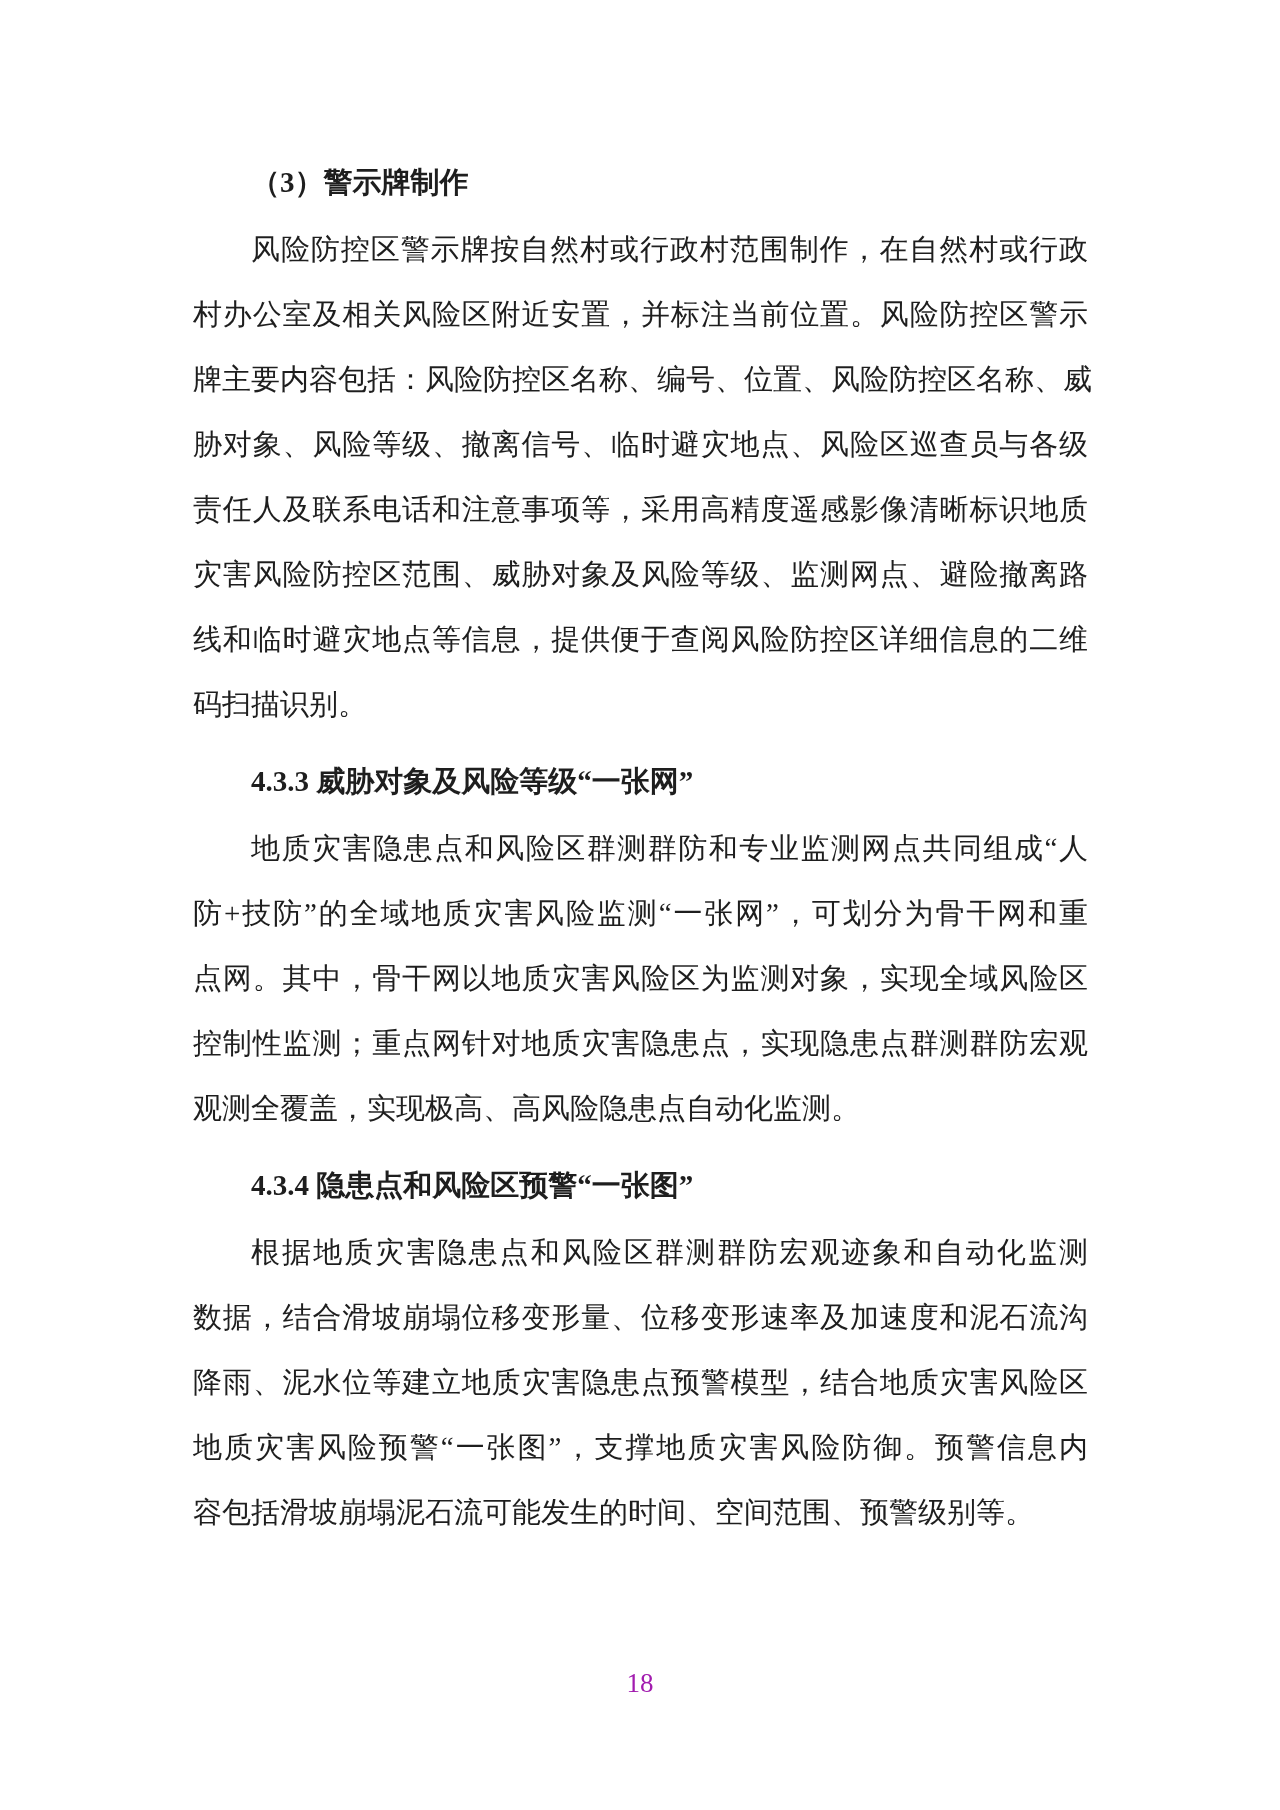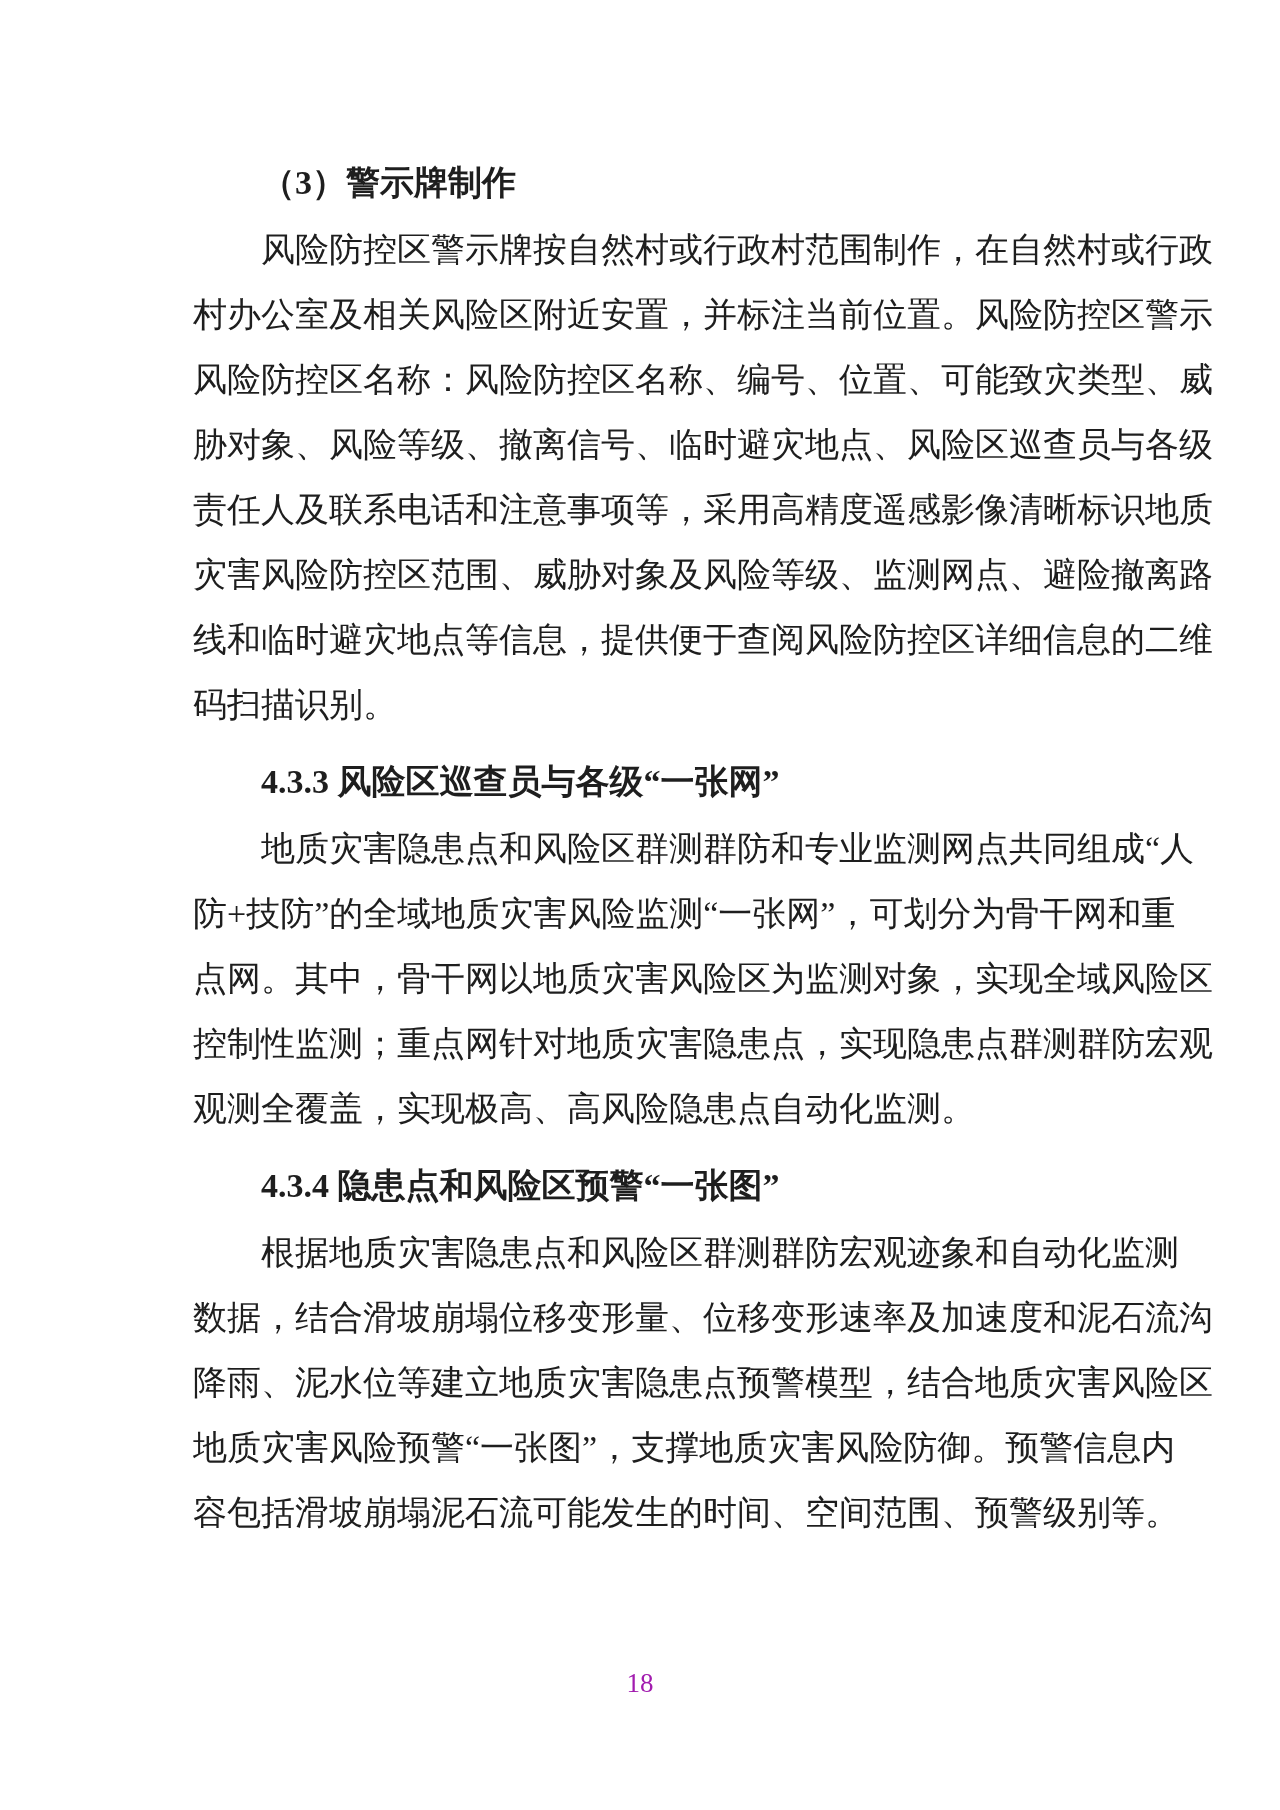--- a/index.html
+++ b/index.html
@@ -12,21 +12,21 @@
     color: #1e1e1e;
     overflow: hidden;
   }
   .content {
     position: absolute;
     left: 193px;
     top: 150px;
     width: 895px;
   }
   .ln {
-    font-size: 34px;
+    font-size: 29px;
     height: 65px;
     line-height: 65px;
     white-space: nowrap;
     text-align: justify;
     text-align-last: justify;
     text-justify: inter-character;
     font-weight: 400;
   }
   .ln.end {
     text-align: left;
@@ -54,28 +54,28 @@
 </head>
 <body>
 
 <div class="page">
   <div class="content">
 
     <div class="ln h first ind">（3）警示牌制作</div>
 
     <div class="ln ind">风险防控区警示牌按自然村或行政村范围制作，在自然村或行政</div>
     <div class="ln">村办公室及相关风险区附近安置，并标注当前位置。风险防控区警示</div>
-    <div class="ln">风险防控区名称：风险防控区名称、编号、位置、可能致灾类型、威</div>
+    <div class="ln">牌主要内容包括：风险防控区名称、编号、位置、风险防控区名称、威</div>
     <div class="ln">胁对象、风险等级、撤离信号、临时避灾地点、风险区巡查员与各级</div>
     <div class="ln">责任人及联系电话和注意事项等，采用高精度遥感影像清晰标识地质</div>
     <div class="ln">灾害风险防控区范围、威胁对象及风险等级、监测网点、避险撤离路</div>
     <div class="ln">线和临时避灾地点等信息，提供便于查阅风险防控区详细信息的二维</div>
     <div class="ln end">码扫描识别。</div>
 
-    <div class="ln h ind">4.3.3 风险区巡查员与各级“一张网”</div>
+    <div class="ln h ind">4.3.3 威胁对象及风险等级“一张网”</div>
 
     <div class="ln ind">地质灾害隐患点和风险区群测群防和专业监测网点共同组成“人</div>
     <div class="ln">防+技防”的全域地质灾害风险监测“一张网”，可划分为骨干网和重</div>
     <div class="ln">点网。其中，骨干网以地质灾害风险区为监测对象，实现全域风险区</div>
     <div class="ln">控制性监测；重点网针对地质灾害隐患点，实现隐患点群测群防宏观</div>
     <div class="ln end">观测全覆盖，实现极高、高风险隐患点自动化监测。</div>
 
     <div class="ln h ind">4.3.4 隐患点和风险区预警“一张图”</div>
 
     <div class="ln ind">根据地质灾害隐患点和风险区群测群防宏观迹象和自动化监测</div>

